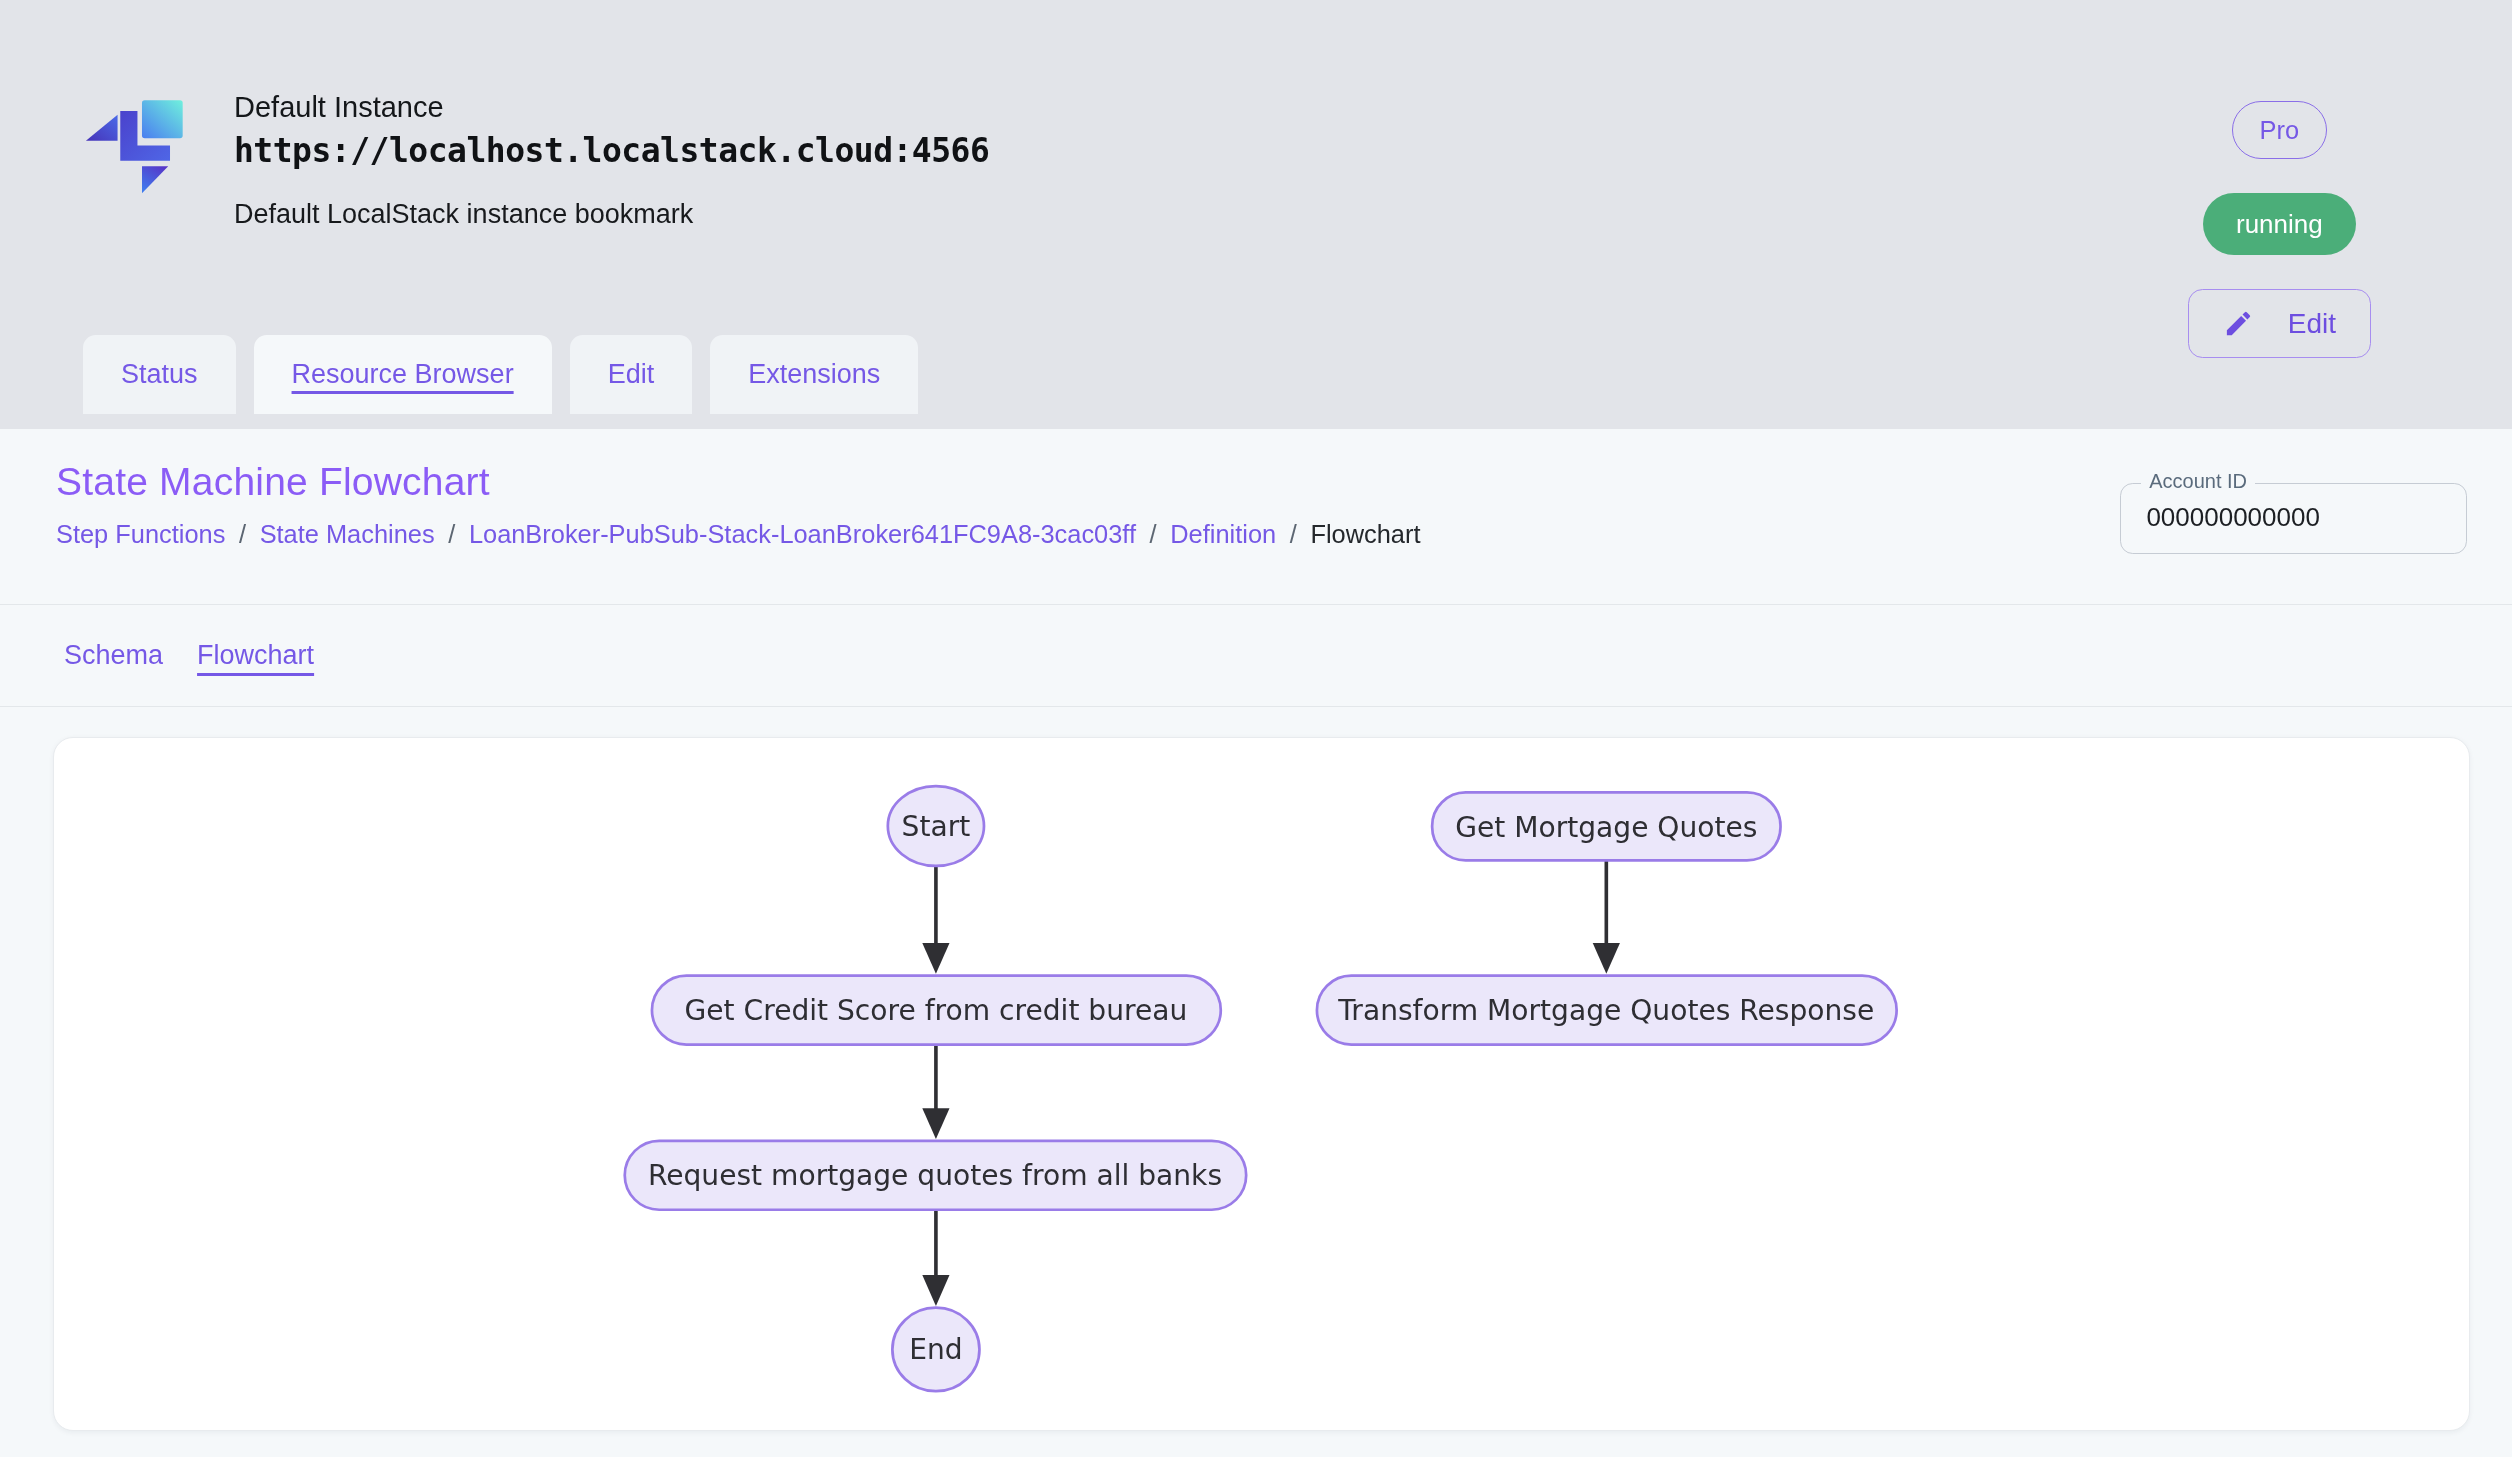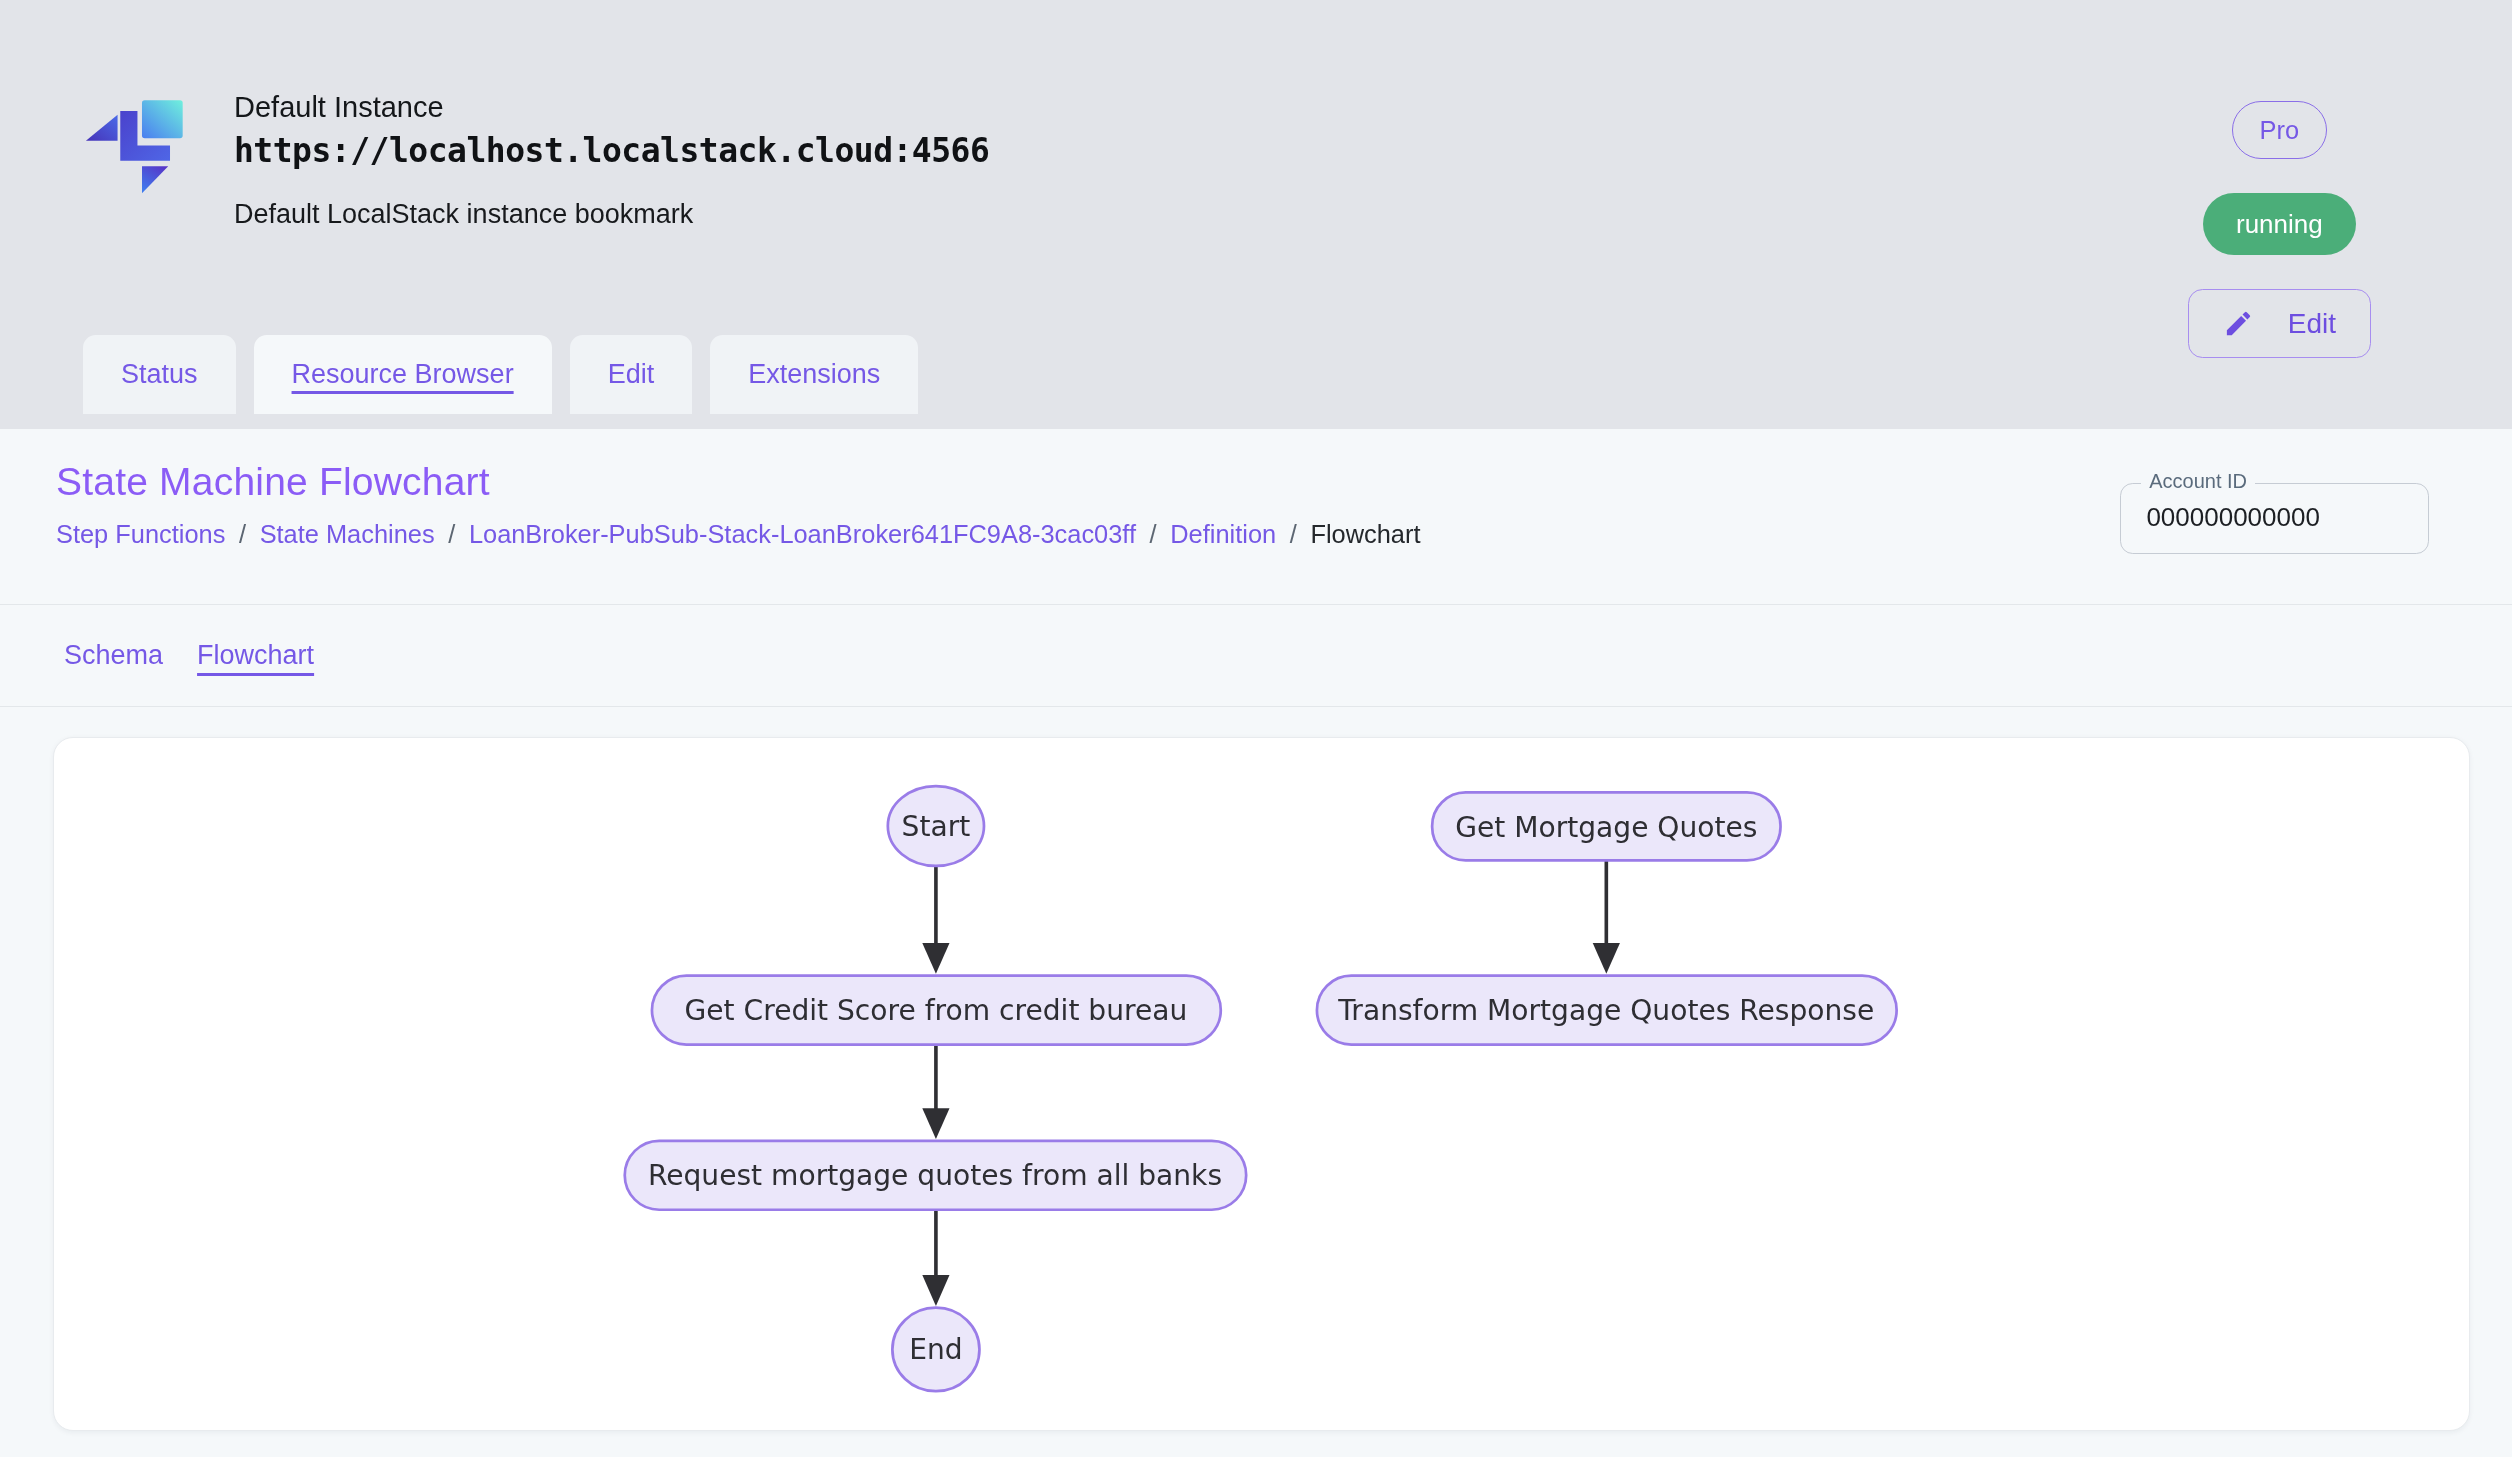--- a/index.html
+++ b/index.html
@@ -54,21 +54,21 @@
   .crumb { color:#7558e6; cursor:pointer; }
   .crumb.current { color:#24282c; cursor:default; }
   .crumb-sep { color:#5c6672; margin:0 13.6px; }
 
   .field { position:absolute; top:54px; height:71px; border:1.8px solid #c6ccd4; border-radius:12.7px; background:#f5f8fa; }
   .field-label {
     position:absolute; top:-13.6px; left:20px; padding:0 8.2px; background:#f5f8fa;
     font-size:20px; color:#5a6b7c; line-height:23.6px;
   }
   .field-region { left:1705px; width:380px; cursor:pointer; }
-  .field-account { left:2120px; width:309px; }
+  .field-account { left:2120px; width:347px; }
   .field-value { position:absolute; left:25.4px; top:0; height:67px; display:flex; align-items:center; font-size:26px; color:#1c1f23; }
   .caret {
     position:absolute; right:23.6px; top:30px; width:0; height:0;
     border-left:11px solid transparent; border-right:11px solid transparent; border-top:13.6px solid #5c6670;
   }
   .field-account input {
     position:absolute; left:25.4px; top:0; width:290px; height:67px; border:none; background:transparent;
     font-family:"Liberation Sans", sans-serif; font-size:26px; color:#1c1f23; outline:none;
   }
 

